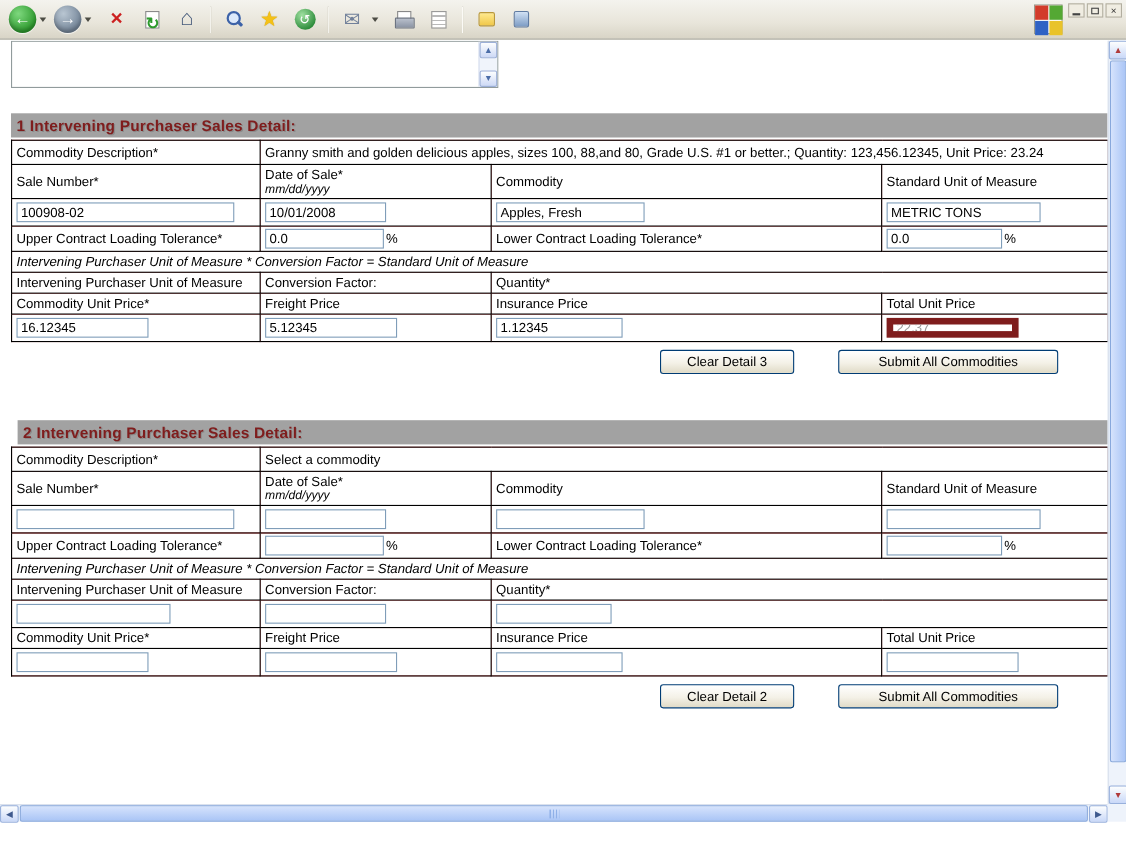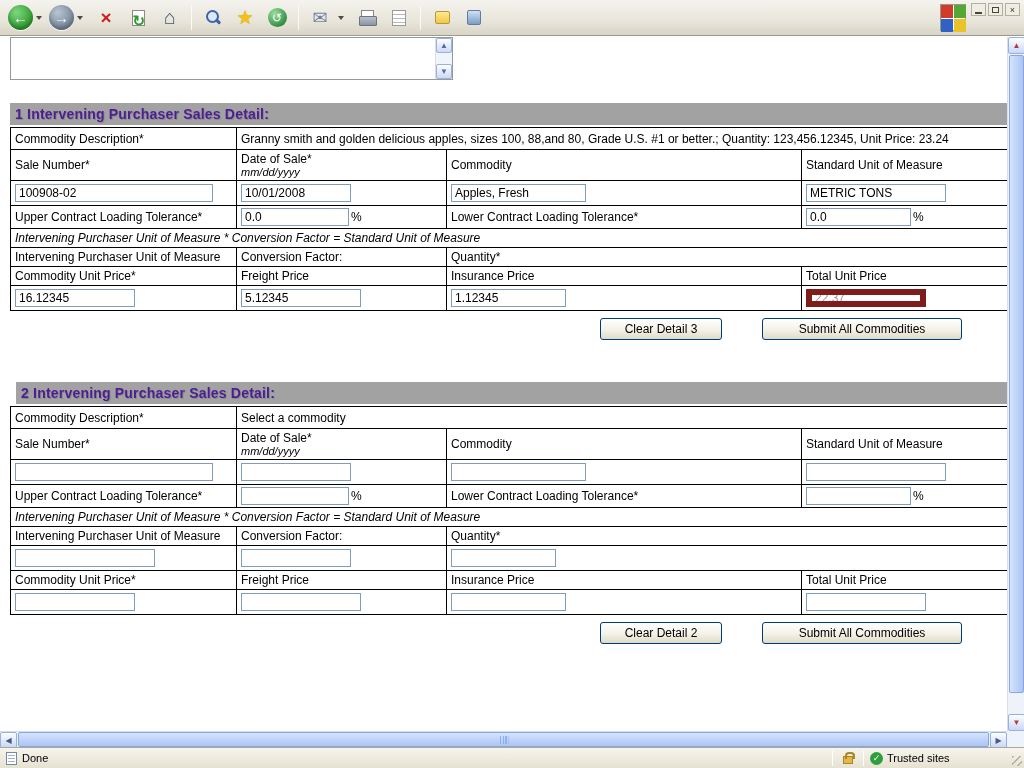--- a/index.html
+++ b/index.html
@@ -58,21 +58,21 @@
   
   .page { position:absolute; left:0; top:37px; width:1007px; height:694px; background:#fff; overflow:hidden; }
 
   .ta { margin-left:10px; width:443px; height:43px; border:1px solid #919b9c; position:relative; background:#fff; }
   .ta-scroll { position:absolute; right:0; top:0; bottom:0; width:17px; background:#f0f4fb; border-left:1px solid #d6dded; }
   .ta-btn { position:absolute; left:0; width:16px; height:15px;
     background:linear-gradient(#fdfefe,#cdd9f6); border:1px solid #9db0d8; border-radius:2px;
     color:#4b6da8; font-size:8px; display:flex; align-items:center; justify-content:center; }
   .ta-up { top:0; } .ta-down { bottom:0; }
 
-  .sec-header { margin:0 0 2px 10px; width:997px; height:22px; background:#a2a2a2; color:#4c1d95;
+  .sec-header { margin:0 0 2px 10px; width:997px; height:22px; background:#a2a2a2; color:#7f1d1d;
     font-size:14px; font-weight:bold; line-height:22px; padding-left:5px;
     text-shadow:1px 1px 0 #8b8b8b; letter-spacing:.2px; }
   .sec1 { margin-top:23px; }
   .sec2 { margin-top:42px;margin-left:16px; }
 
   table.detail { border-collapse:collapse; table-layout:fixed; width:997px; margin-left:10px; background:#fca5a5; }
   table.detail td { border:1px solid #000; padding:2px 4px; font-size:12px; color:#000;
     white-space:nowrap; overflow:hidden; vertical-align:middle; background:#fff; }
   .r-desc td { height:22px; }
   .r-lab1 td { height:30px; vertical-align:middle; }
@@ -370,27 +370,14 @@
       </div>
     <div class="hs-thumb">
         <div class="hs-grip"></div>
       </div>
     <div class="hs-btn">
         <span>▶</span>
       </div>
   </div>
   <div class="corner"></div>
 
-  <div class="statusbar">
-    <span class="doc-ic"></span>
-    <span>Done</span>
-    <span class="sb-spacer"></span>
-    <span class="sb-sep"></span>
-    <span class="lock"></span>
-    <span class="sb-sep"></span>
-    <span class="trusted-zone">
-      <span class="chk">✓</span>
-      <span>Trusted sites</span>
-    </span>
-    <span class="grip-dots"></span>
-  </div>
 
 </div>
 
 </body></html>

